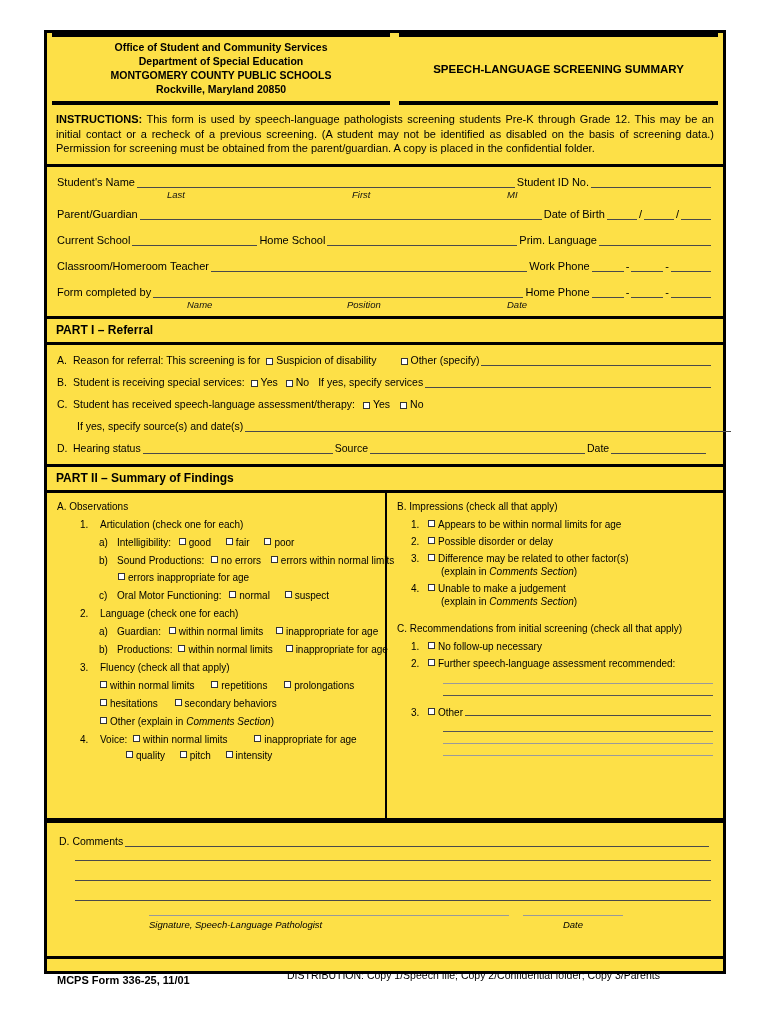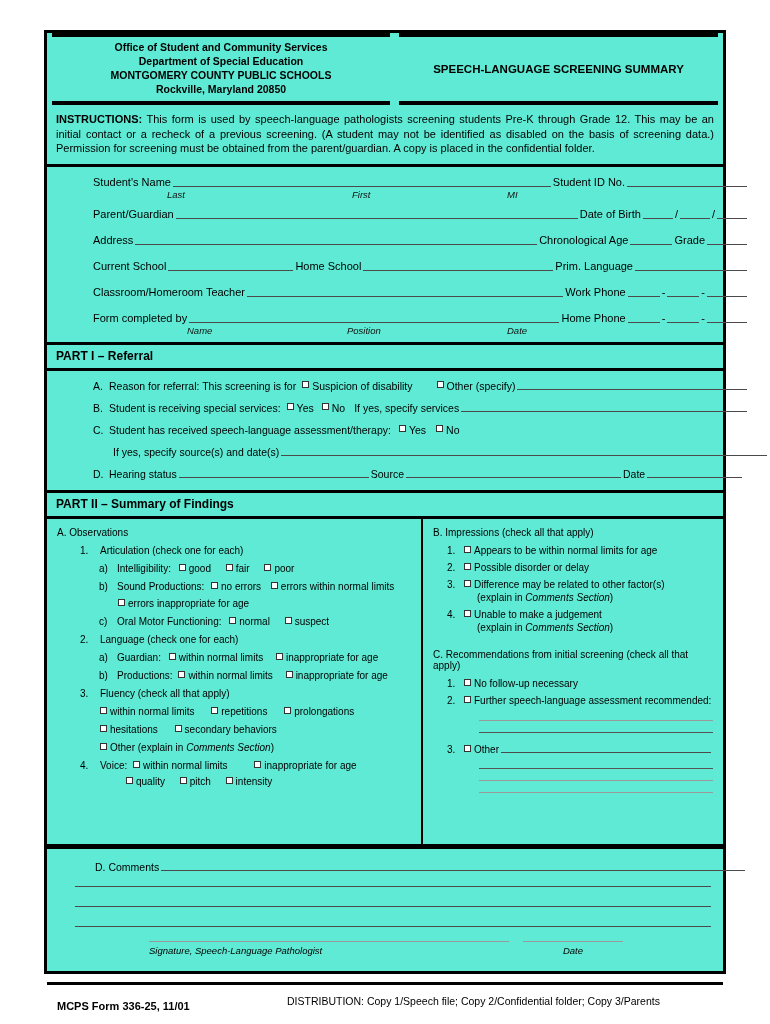--- a/index.html
+++ b/index.html
@@ -15,37 +15,36 @@
     -webkit-font-smoothing: antialiased;
   }
   .page {
     position: absolute;
     left: 44px;
     top: 30px;
     width: 682px;
     height: 944px;
     border: 3px solid #000;
     box-sizing: border-box;
-    background: #5eead4;
+    background: #fde047;
   }
 
   
   .ln {
     flex: 1 1 auto;
     border-bottom: 1px solid #4a4a4a;
     height: 0.78em;
     margin: 0 2px;
     min-width: 6px;
   }
   .ln.fix { flex: 0 0 auto; }
   .row {
     display: flex;
-    align-items: center;
+    align-items: flex-end;
     width: 100%;
-    margin-left: 36px;
   }
   .italic { font-style: italic; }
   .bold { font-weight: bold; }
   .nb { white-space: nowrap; }
 
   .cb {
     display: inline-block;
     width: 7px;
     height: 7px;
     border: 1px solid #333;
@@ -130,21 +129,21 @@
   .indent { padding-left: 20px; }
 
   
   .part2cols {
     display: flex;
     border-bottom: 5px solid #000;
     height: 330px;
     box-sizing: border-box;
   }
   .col-l {
-    width: 376px;
+    width: 340px;
     border-right: 2px solid #000;
     padding: 8px 8px 0 10px;
     box-sizing: border-box;
     font-size: 10px;
   }
   .col-r {
     flex: 1;
     padding: 8px 10px 16px 10px;
     box-sizing: border-box;
     font-size: 10px;
@@ -244,28 +243,20 @@
       <span class="lbl nb">Parent/Guardian</span>
       <span class="ln"></span>
       <span class="lbl nb">Date of Birth</span>
       <span class="ln fix" style="width:30px"></span>
       <span class="nb">/</span>
       <span class="ln fix" style="width:30px"></span>
       <span class="nb">/</span>
       <span class="ln fix" style="width:30px"></span>
     </div>
 
-    <div class="row" style="margin-bottom:14px">
-      <span class="lbl nb">Address</span>
-      <span class="ln"></span>
-      <span class="lbl nb">Chronological Age</span>
-      <span class="ln fix" style="width:42px"></span>
-      <span class="lbl nb">Grade</span>
-      <span class="ln fix" style="width:40px"></span>
-    </div>
 
     <div class="row" style="margin-bottom:14px">
       <span class="lbl nb">Current School</span>
       <span class="ln" style="max-width:125px"></span>
       <span class="lbl nb">Home School</span>
       <span class="ln"></span>
       <span class="lbl nb">Prim. Language</span>
       <span class="ln fix" style="width:112px"></span>
     </div>
 

